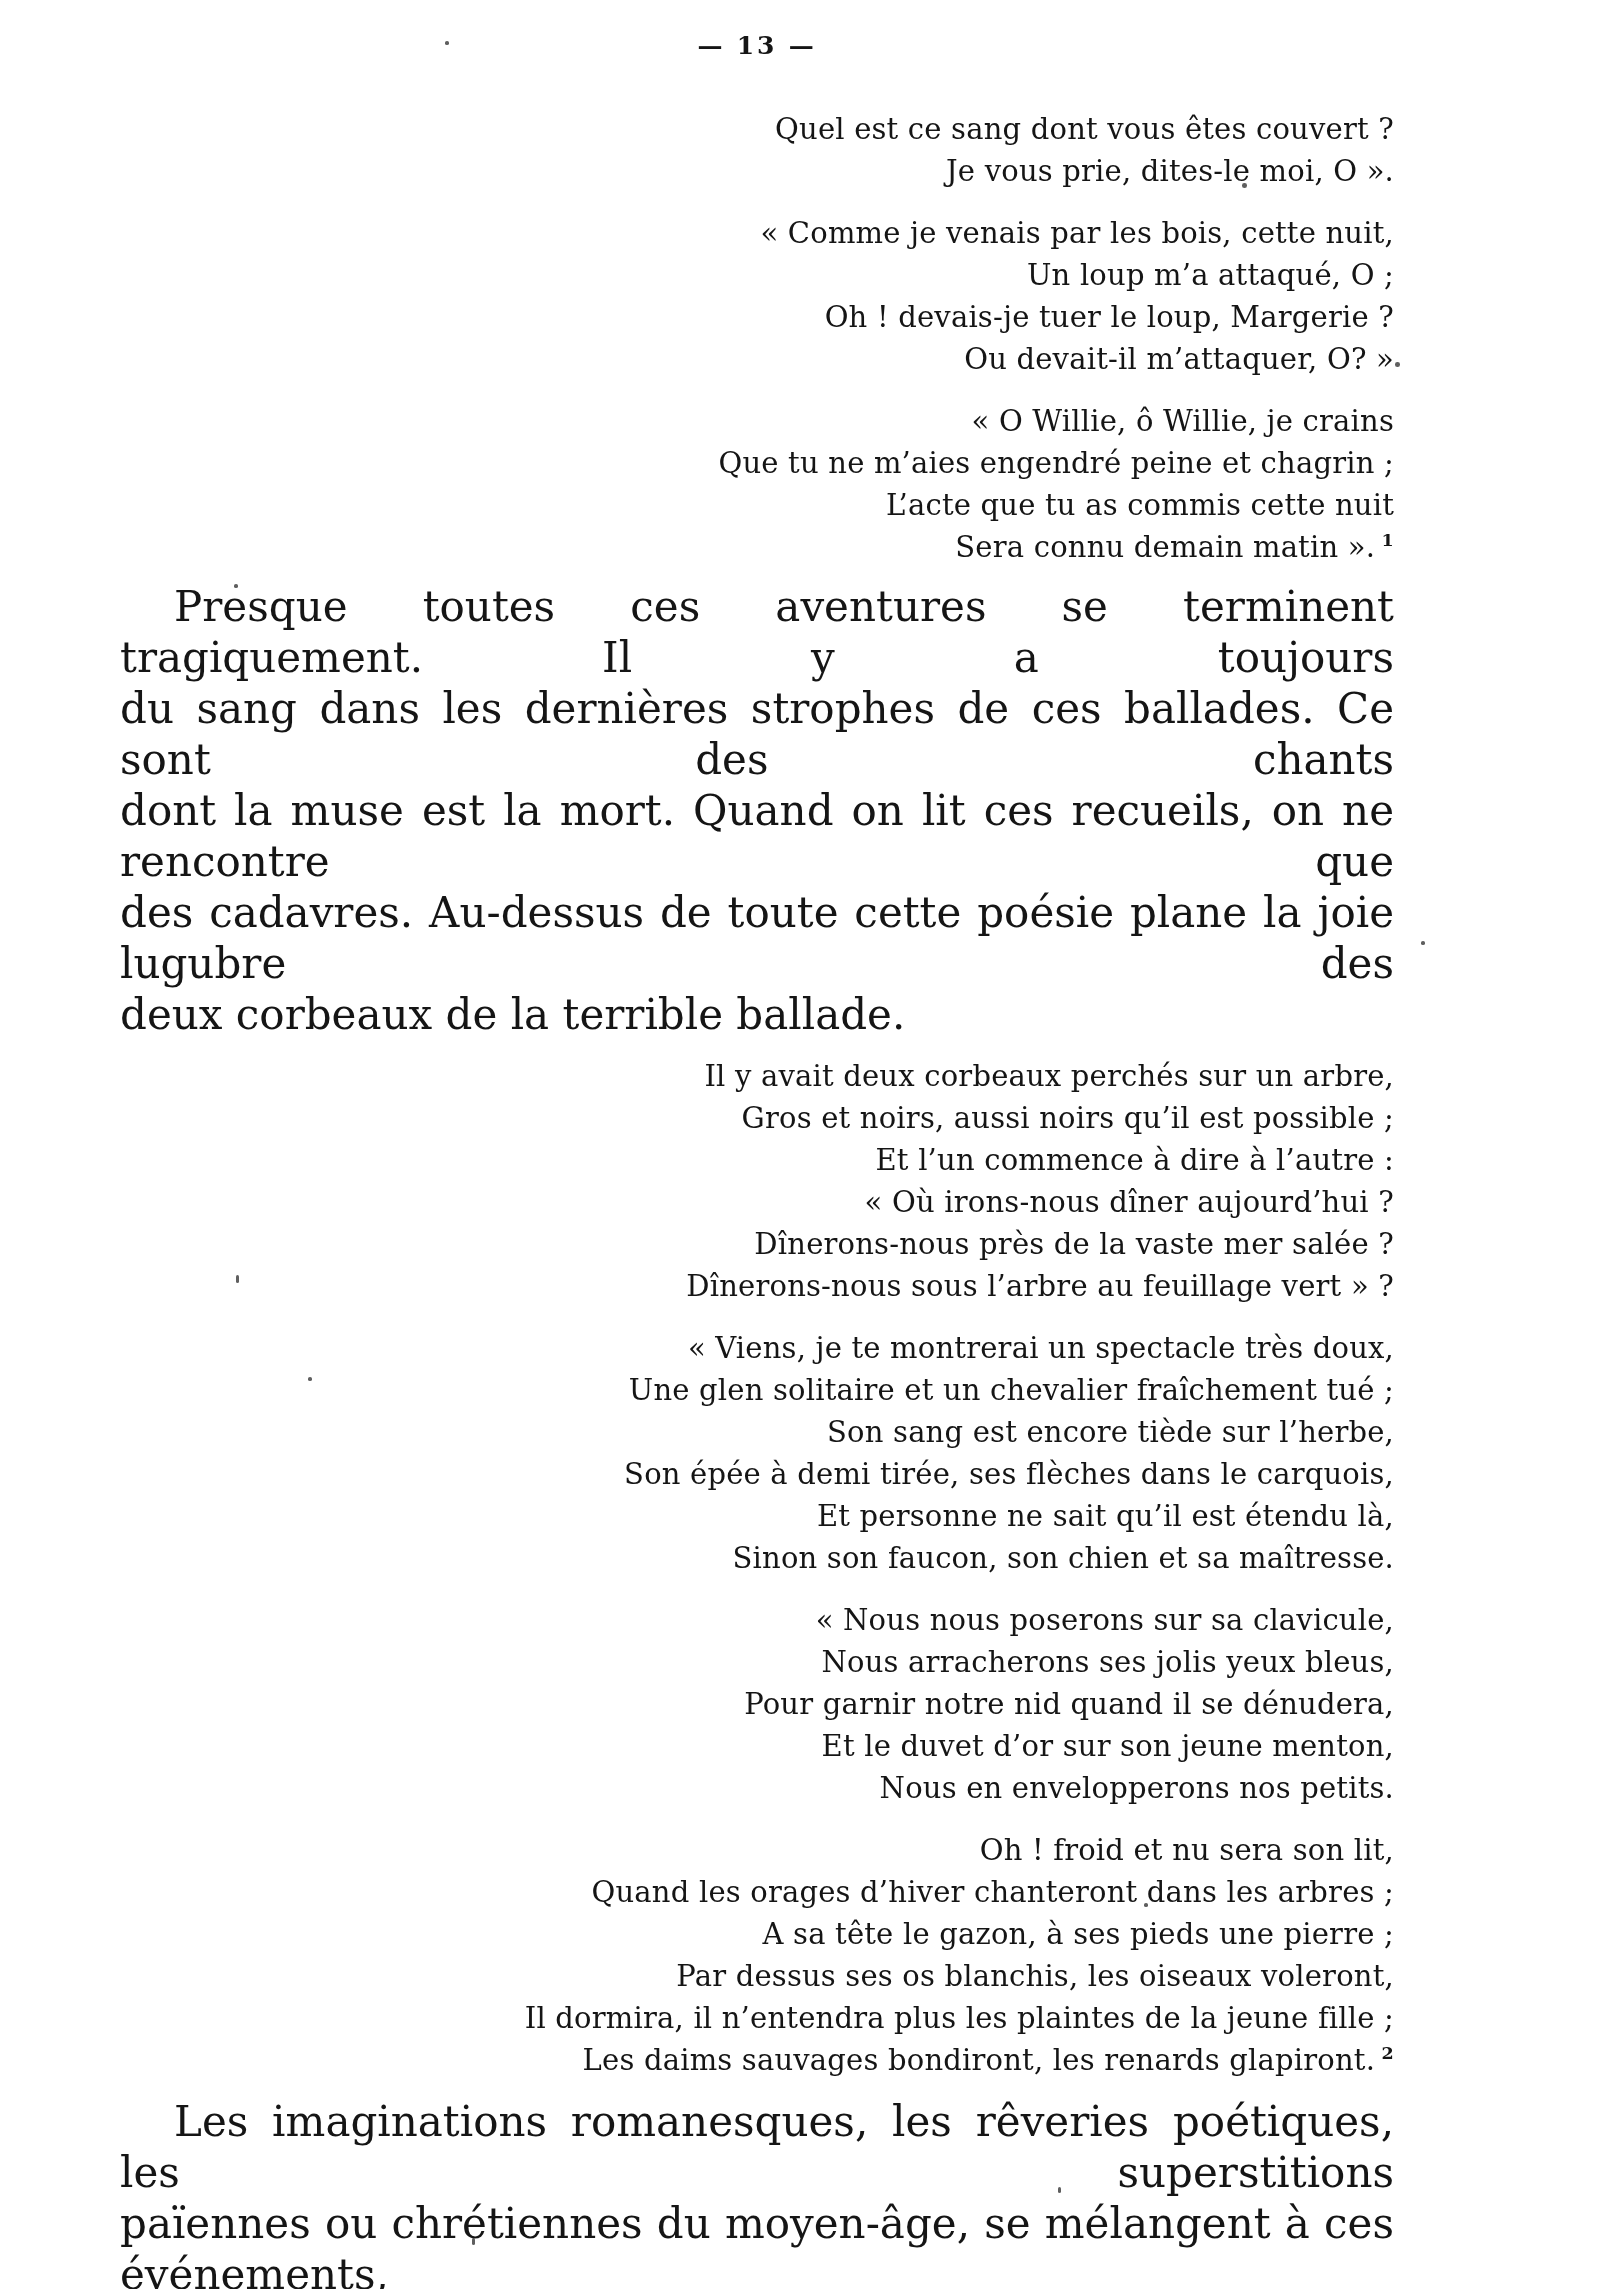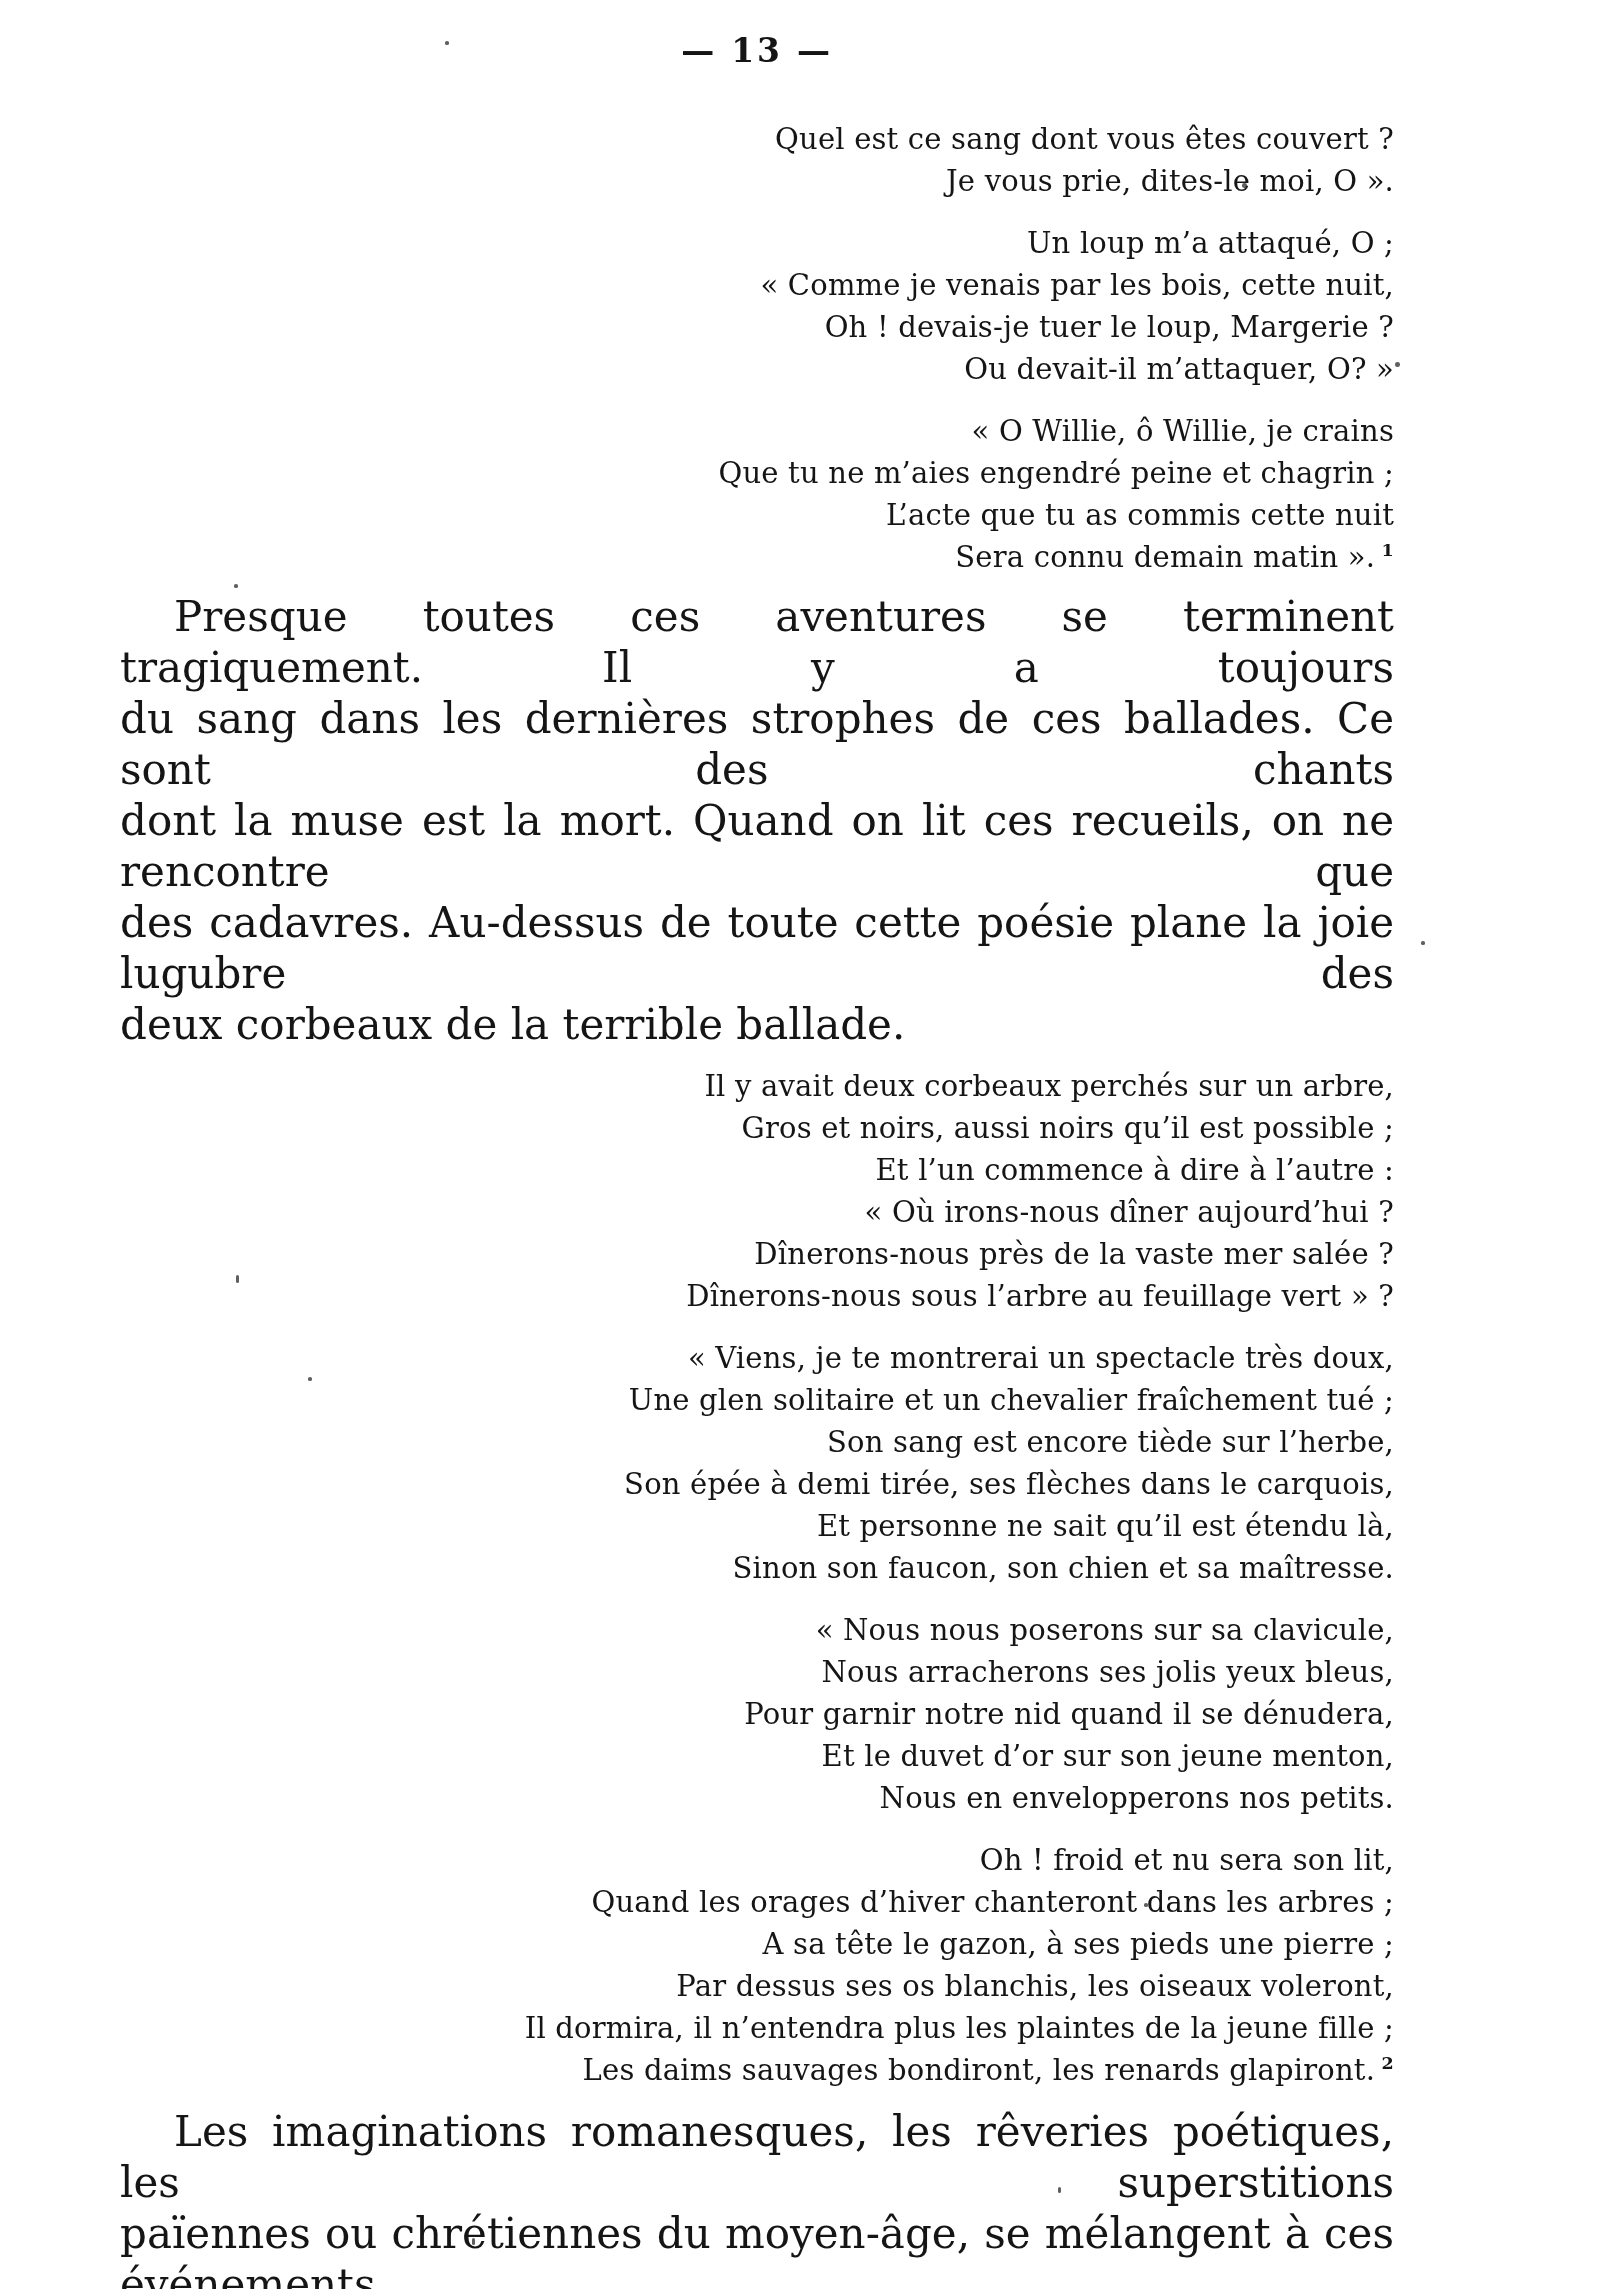--- a/index.html
+++ b/index.html
@@ -21,21 +21,21 @@
   }
   .column {
     position: absolute;
     left: 120px;
     top: 0;
     width: 1274px;
   }
   .pagenum {
     margin-top: 31px;
     text-align: center;
-    font-size: 33px;
+    font-size: 25px;
     font-weight: bold;
     letter-spacing: 2.8px;
   }
   .stanza {
     text-align: right;
     font-size: 29px;
     line-height: 42px;
     letter-spacing: 0.2px;
   }
   .st-first { margin-top: 48px; }
@@ -94,22 +94,22 @@
   <div class="column">
 
     <div class="pagenum">— 13 —</div>
 
     <div class="stanza st-first">
       <div>Quel est ce sang dont vous êtes couvert ?</div>
       <div>Je vous prie, dites-le moi, O ».</div>
     </div>
 
     <div class="stanza st-gap">
+      <div>« Comme je venais par les bois, cette nuit,</div>
       <div>Un loup m’a attaqué, O ;</div>
-      <div>« Comme je venais par les bois, cette nuit,</div>
       <div>Oh ! devais-je tuer le loup, Margerie ?</div>
       <div>Ou devait-il m’attaquer, O? »</div>
     </div>
 
     <div class="stanza st-gap">
       <div>« O Willie, ô Willie, je crains</div>
       <div>Que tu ne m’aies engendré peine et chagrin ;</div>
       <div>L’acte que tu as commis cette nuit</div>
       <div><span>Sera connu demain matin ».</span><sup class="ref">1</sup></div>
     </div>

